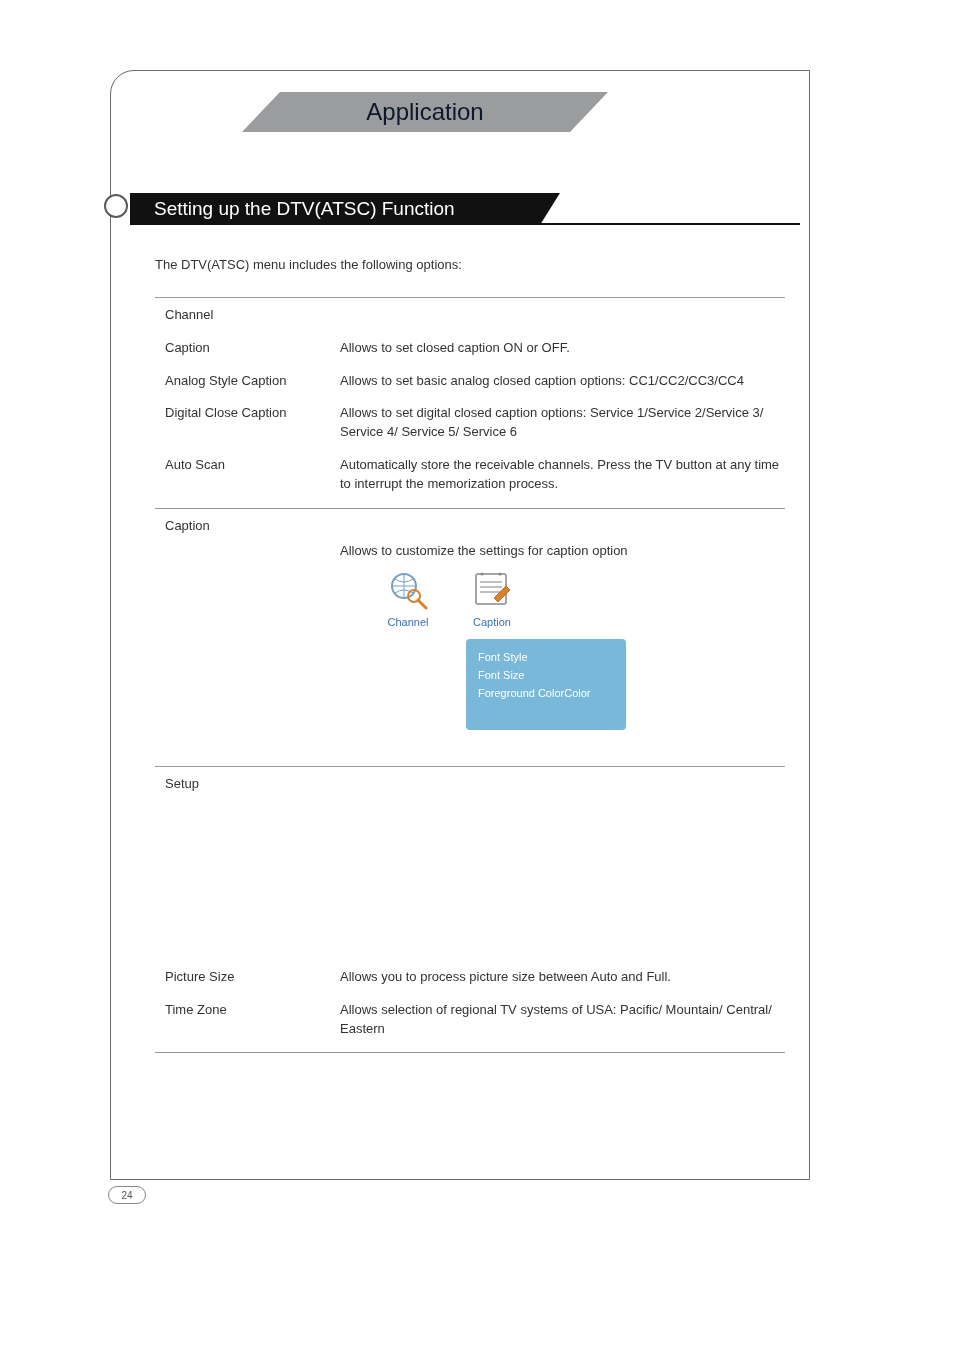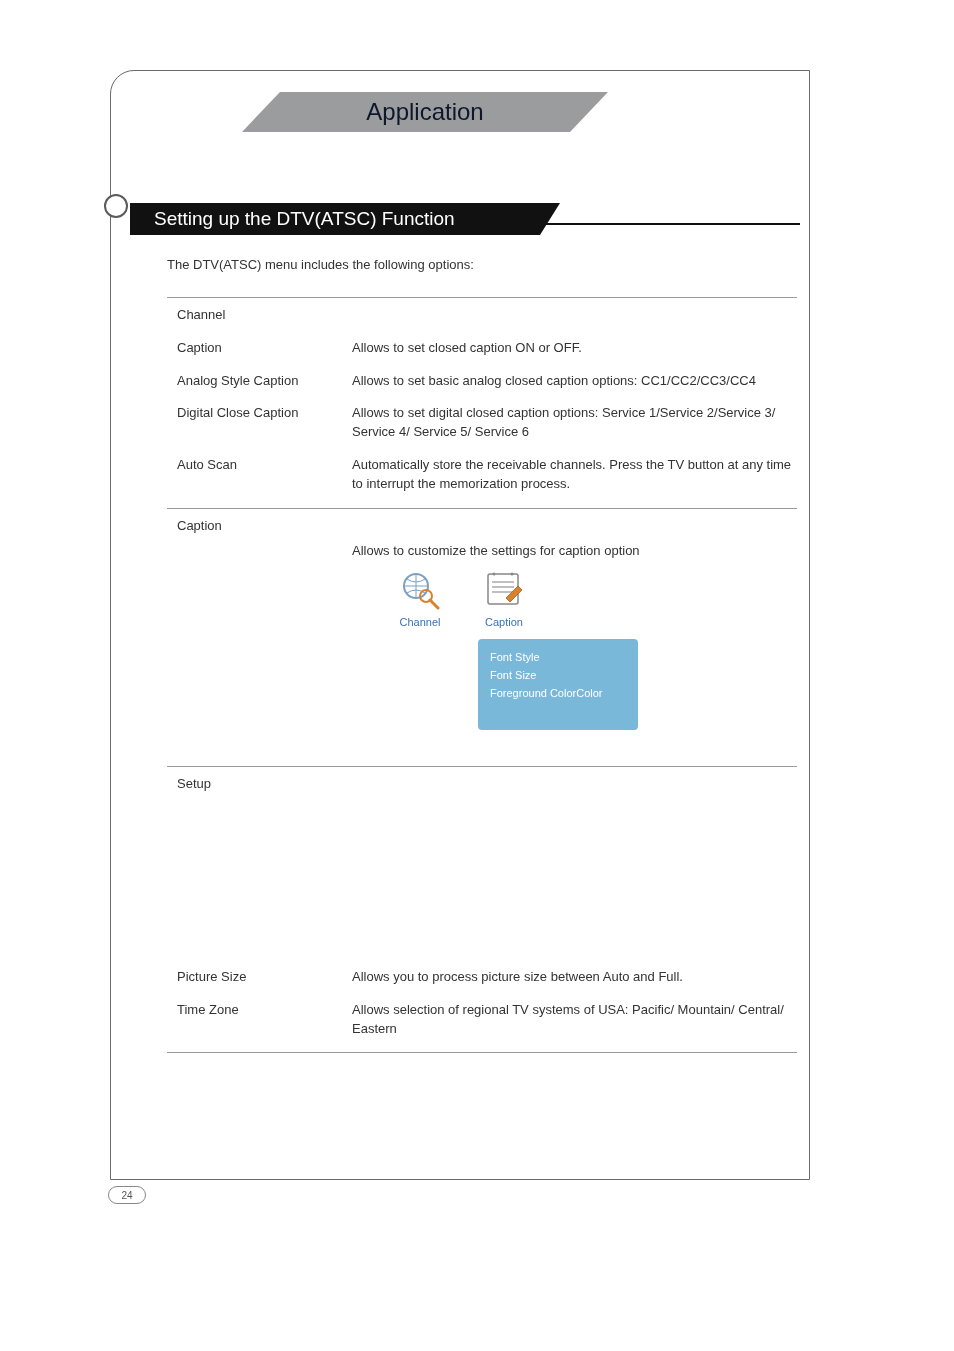--- a/index.html
+++ b/index.html
@@ -50,21 +50,21 @@
     width: 24px; height: 24px;
     background: #fff;
     border: 2px solid #5a5b5d;
     border-radius: 50%;
     z-index: 3;
   }
 
   
   .section-bar {
     position: absolute;
-    left: 130px; top: 203px;
+    left: 130px; top: 193px;
     height: 32px;
     background: #111;
     color: #fff;
     display: flex; align-items: center;
     padding-left: 24px;
     font-size: 19px;
     width: 410px;
     z-index: 2;
   }
   .section-bar::after {
@@ -77,21 +77,21 @@
   .thin-line {
     position: absolute;
     left: 130px; top: 223px;
     width: 670px; height: 2px;
     background: #111;
     z-index: 1;
   }
 
   .content {
     position: absolute;
-    left: 167px; top: 256px;
+    left: 155px; top: 256px;
     width: 630px;
     color: #333;
     font-size: 13px;
     line-height: 1.45;
   }
   .intro { margin-bottom: 22px; }
 
   .hr { border: none; border-top: 1px solid #9b9b9b; margin: 6px 0 8px 0; }
 
   .row { display: flex; margin-bottom: 14px; }

